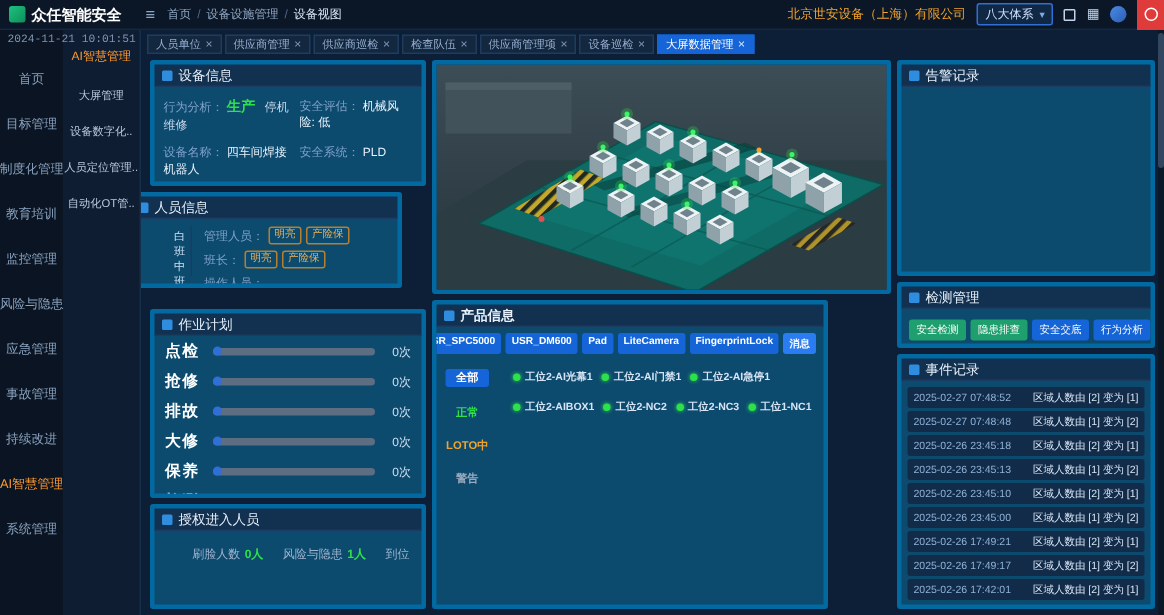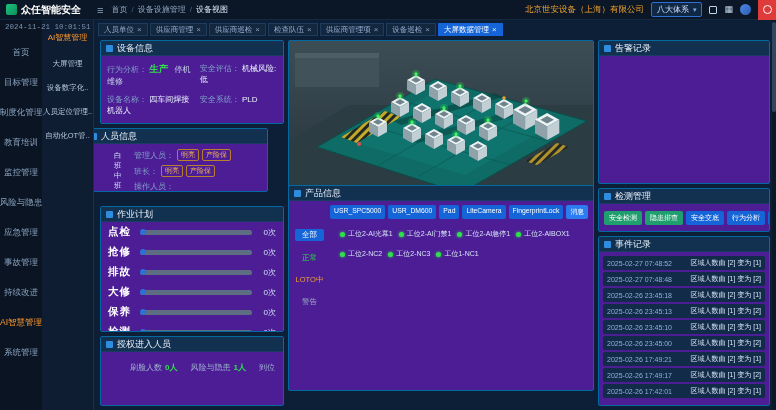--- a/index.html
+++ b/index.html
@@ -41,31 +41,31 @@
   .s2-item { height:24px; display:flex; align-items:center; justify-content:center; font-size:7.5px; color:#b9c9dd; cursor:pointer; white-space:nowrap; overflow:hidden; }
 
   
   .tabs { position:absolute; left:98px; top:23px; display:flex; gap:2px; z-index:3; }
   .tab { display:flex; align-items:center; gap:3px; background:#13283f; border:1px solid #1d3c5e; color:#96add0;
          font-size:7.5px; padding:0 5px; height:13px; cursor:pointer; white-space:nowrap; }
   .tab .x::after { content:"×"; font-size:8px; opacity:.85; }
   .tab.active { background:#1565d8; border-color:#1565d8; color:#fff; }
 
   
-  .panel { position:absolute; background:#4c1d95; border:1px solid #0369a1; border-radius:2px; overflow:hidden; }
+  .panel { position:absolute; background:#0c4a6e; border:3px solid #0369a1; border-radius:2px; overflow:hidden; }
   .p-head { height:15px; display:flex; align-items:center; gap:4px; padding:0 5px; background:#12304f;
             border-bottom:1px solid #1a3c63; font-size:9px; color:#e8f1fb; }
   .p-ico { width:7px; height:7px; background:#2f8de0; border-radius:1px; flex:none; }
 
   #p-device    { left:100px; top:40px;  width:184px; height:84px; }
   #p-personnel { left:84px; top:128px; width:184px; height:64px; }
   #p-plan      { left:100px; top:206px; width:184px; height:126px; }
   #p-auth      { left:100px; top:336px; width:184px; height:70px; }
   #p-3d        { left:288px; top:40px;  width:306px; height:156px; padding:0; }
-  #p-products  { left:288px; top:185px; width:306px; height:206px; }
+  #p-products  { left:288px; top:200px; width:264px; height:206px;font-weight:bold; }
   #p-alarm     { left:598px; top:40px;  width:172px; height:144px; }
   #p-detect    { left:598px; top:188px; width:172px; height:44px; }
   #p-events    { left:598px; top:236px; width:172px; height:170px; }
 
   
   .dev-grid { display:grid; grid-template-columns:1.15fr 1fr; gap:7px 4px; padding:7px 6px; font-size:8px; }
   .lbl { color:#7fa0c8; }
   .val { color:#e9f2fc; }
   .status-prod { color:#2ee04a; font-weight:bold; font-size:9.5px; margin-right:4px; }
   .status-dim { color:#c7d6e8; margin-right:3px; }

